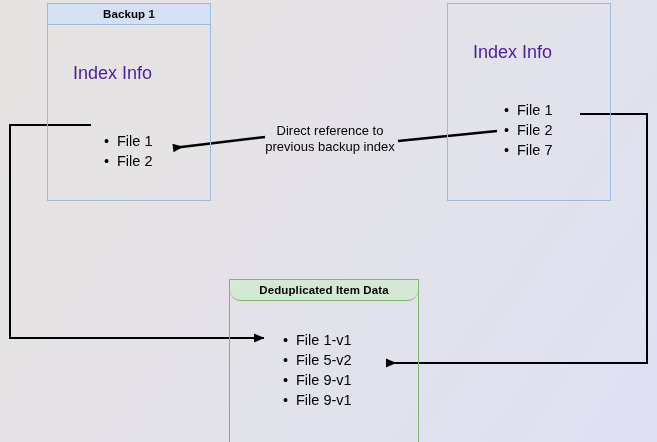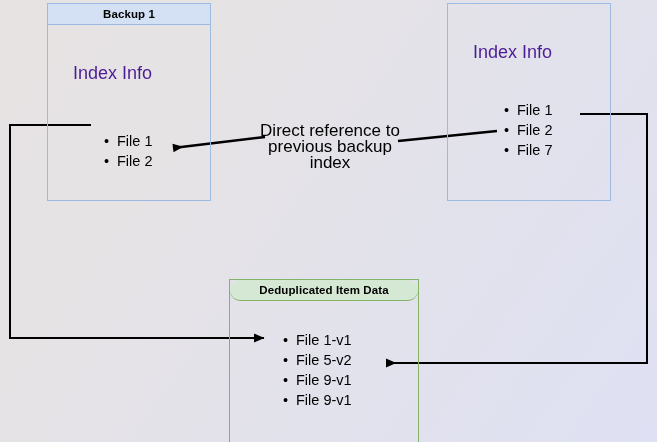--- a/index.html
+++ b/index.html
@@ -82,21 +82,21 @@
     content: "\2022";
     position: absolute;
     left: -13px;
     top: 0;
     font-size: 14.5px;
     line-height: 20px;
   }
 
   .annotation {
     position: absolute;
-    font-size: 17px;
+    font-size: 13px;
     line-height: 16px;
     text-align: center;
     color: #000;
     white-space: pre-line;
   }
 </style>
 </head>
 <body>
 
 <div id="stage">

